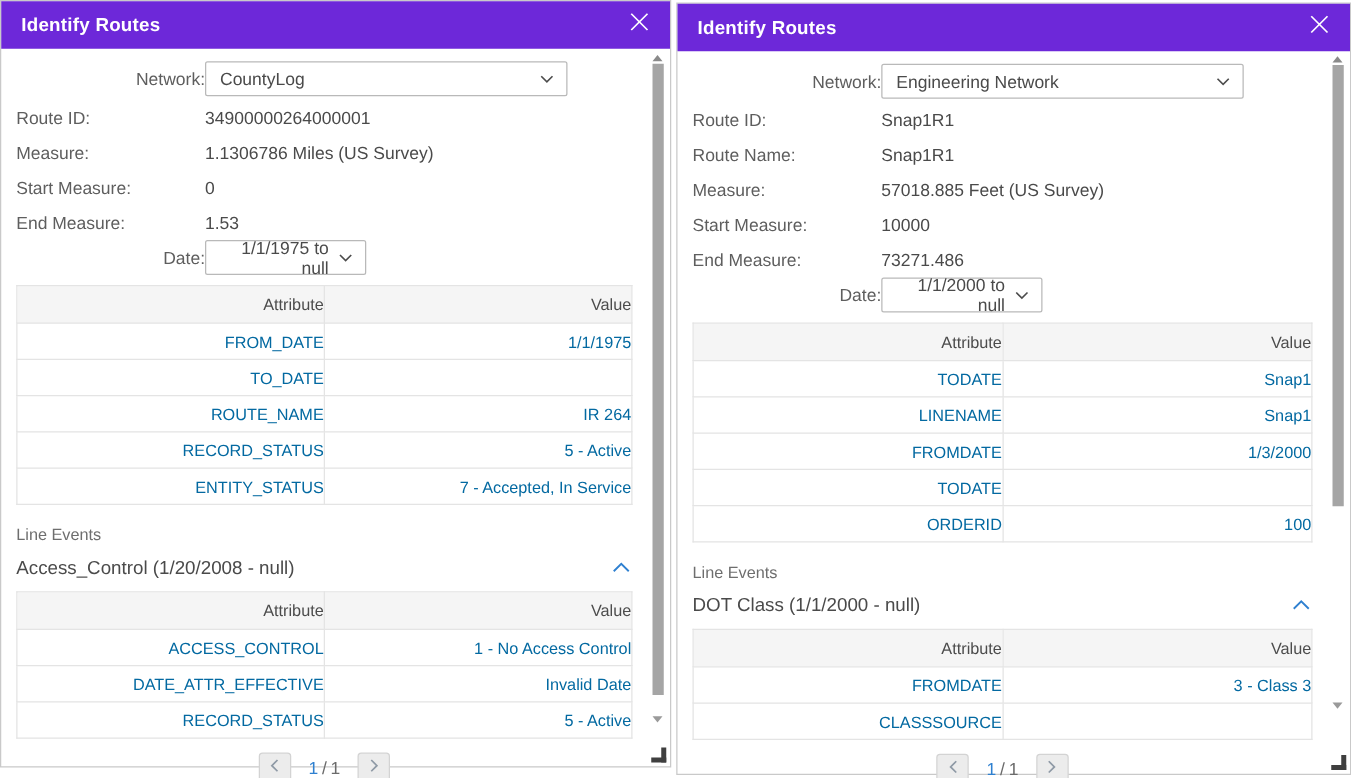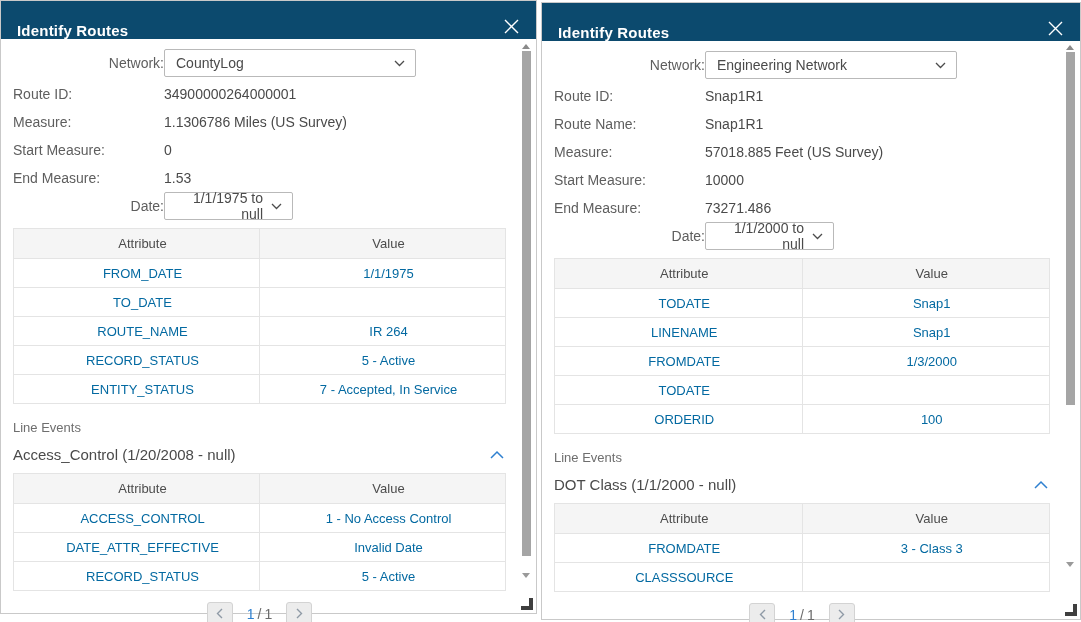--- a/index.html
+++ b/index.html
@@ -3,45 +3,45 @@
 <meta charset="utf-8">
 <style>
   * { margin:0; padding:0; box-sizing:border-box; }
   html,body { width:1081px; height:622px; background:#ffffff;
               font-family:"Liberation Sans", sans-serif; overflow:hidden; }
 
   .panel { position:absolute; background:#fff; border:1px solid #c9c9c9; }
   .panel-left  { left:0;   top:0; width:537px; height:614px; }
   .panel-right { left:541px; top:2px; width:540px; height:618px; }
 
-  .panel-header { height:38px; background:#0c4a6e; display:flex;
-                  align-items:flex-end; justify-content:space-between;
+  .panel-header { height:38px; background:#6d28d9; display:flex;
+                  align-items:center; justify-content:space-between;
                   padding:0 14px 0 16px; }
   .panel-title  { color:#fff; font-size:15px; font-weight:bold; letter-spacing:.2px; }
   .close-btn { width:22px; height:22px; display:flex; align-items:center;
                justify-content:center; cursor:pointer; }
 
   .content { position:relative; padding:10px 30px 0 12px; }
 
   .field-row { display:flex; align-items:center; min-height:27px; margin-bottom:1px; }
   .field-label { width:151px; flex:0 0 151px; font-size:14px; color:#5e5e5e; }
   .field-value { font-size:14px; color:#4a4a4a; }
 
   .select-box { height:28px; border:1px solid #b9b9b9; border-radius:2px;
                 background:#fff; display:flex; align-items:center;
                 justify-content:space-between; padding:0 10px 0 11px;
                 font-size:14px; color:#4a4a4a; cursor:pointer; }
-  .select-wide  { width:252px; }
+  .select-wide  { width:290px; }
   .select-small { width:129px; }
   .select-row { margin-bottom:3px;text-align:right; }
   .chev { flex:0 0 auto; margin-left:8px; display:inline-flex; }
 
   table.attr { width:100%; border-collapse:collapse; margin-top:8px;
                table-layout:fixed; }
-  table.attr th, table.attr td { border:1px solid #e4e4e4; text-align:center;
+  table.attr th, table.attr td { border:1px solid #e4e4e4; text-align:right;
                padding:0 0 0 12px; font-size:13px; overflow:hidden;
                white-space:nowrap; }
   table.attr th { background:#f5f5f5; color:#4c4c4c; font-weight:normal;
                height:30px; }
   table.attr td { color:#0369a1; height:29px; }
 
   .le-label { margin-top:16px; font-size:13px; color:#6e6e6e; }
   .le-title-row { margin-top:8px; display:flex; align-items:center;
                   justify-content:space-between; }
   .le-title { font-size:15px; color:#4a4a4a; }

